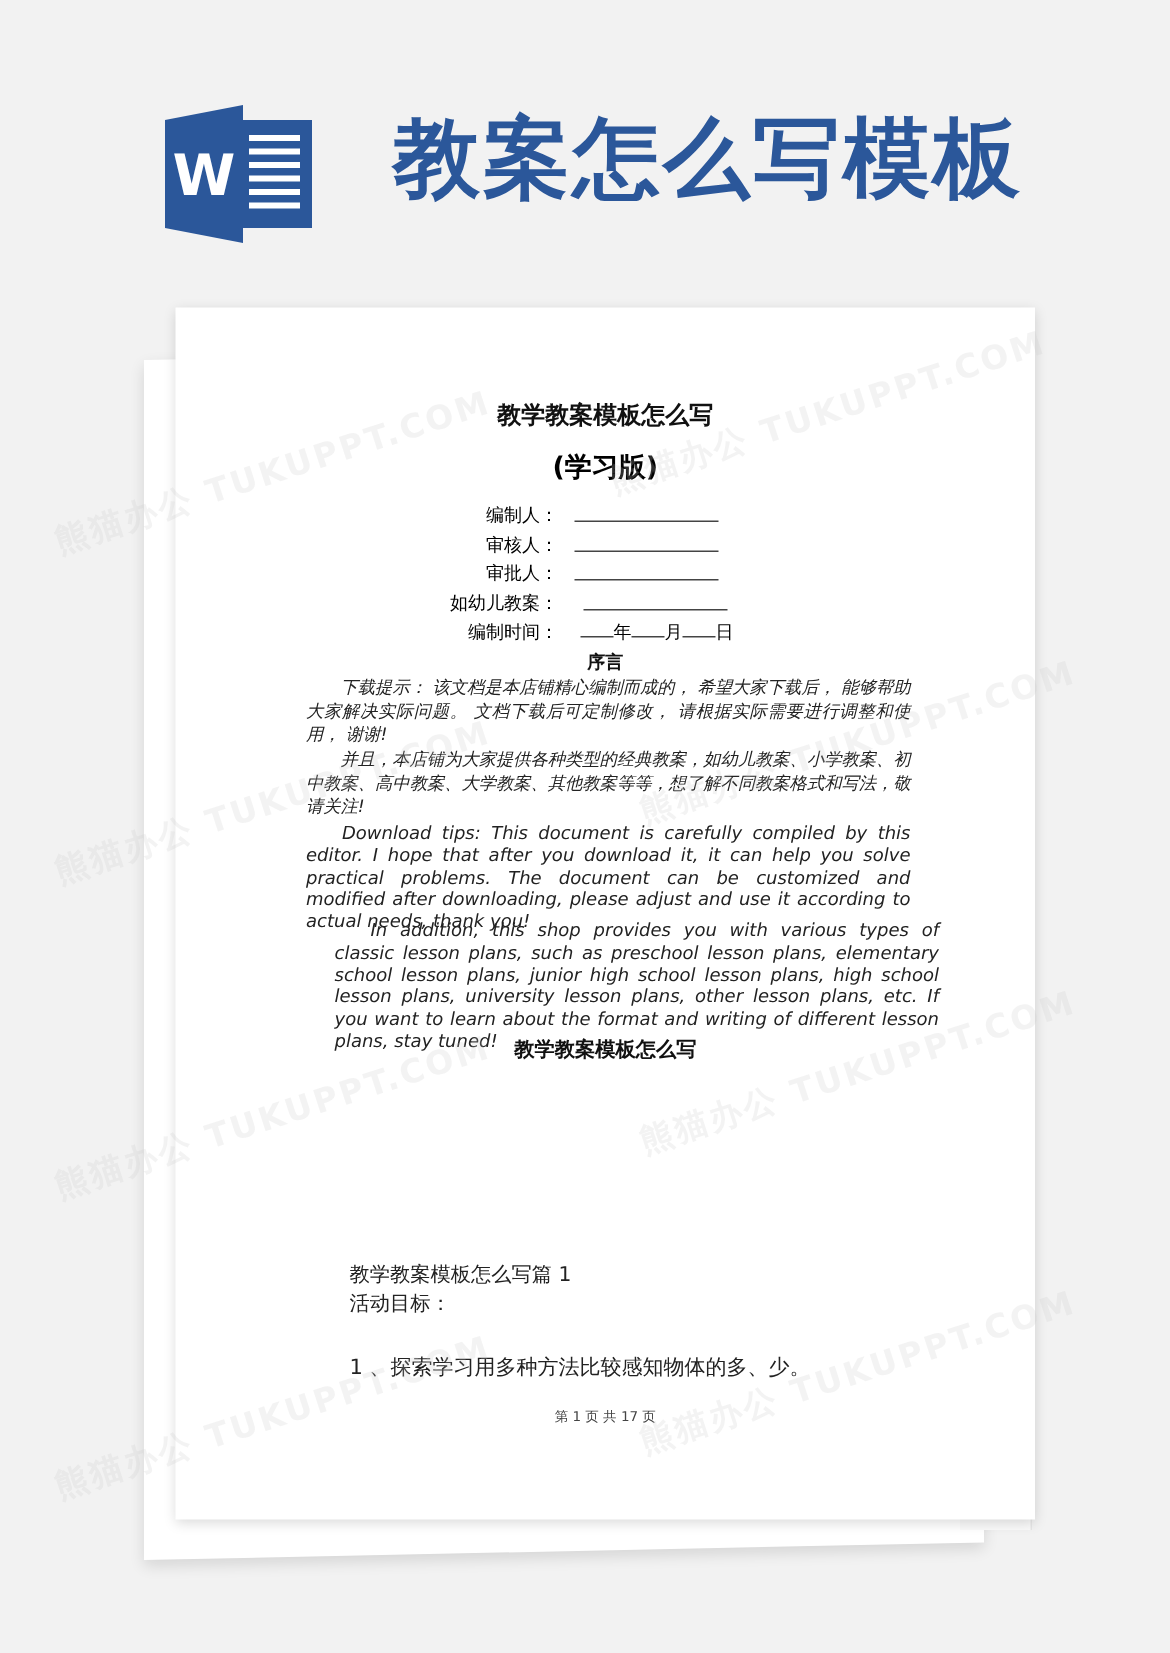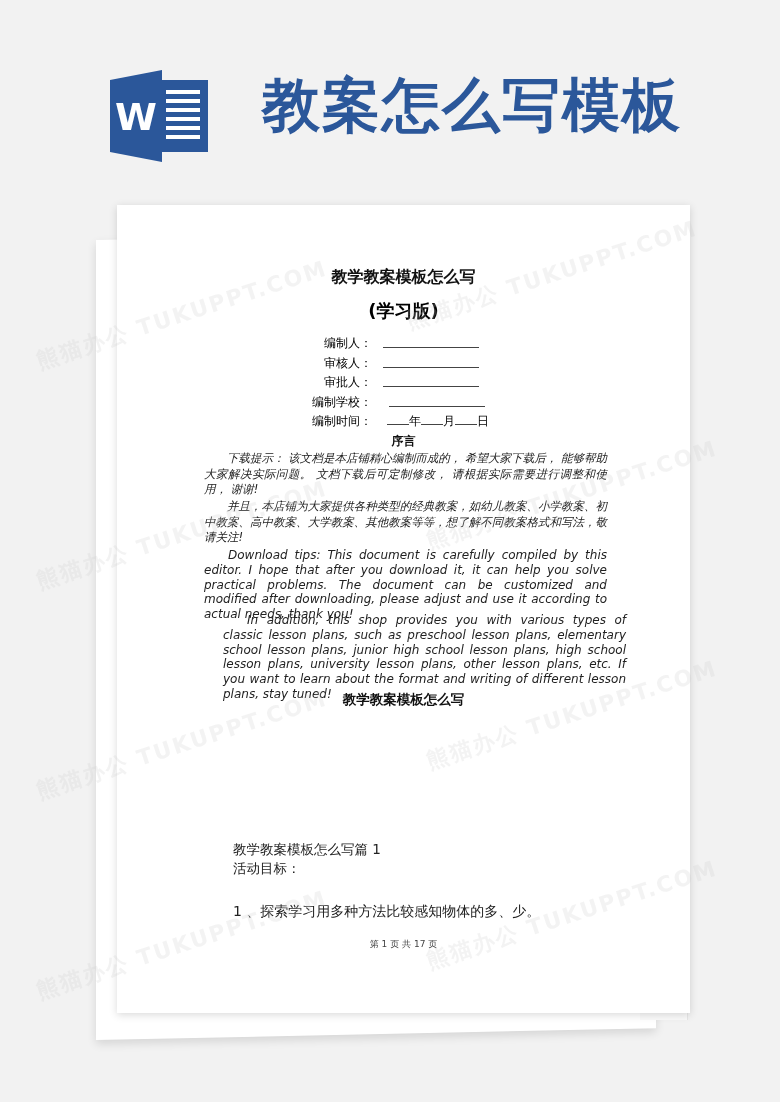--- a/index.html
+++ b/index.html
@@ -86,21 +86,21 @@
     </div>
     <div class="meta-row">
       <span class="meta-label">审核人：</span>
       <span class="meta-line"></span>
     </div>
     <div class="meta-row">
       <span class="meta-label">审批人：</span>
       <span class="meta-line"></span>
     </div>
     <div class="meta-row">
-      <span class="meta-label">编制学校：</span>
+      <span class="meta-label">如幼儿教案：</span>
       <span class="meta-line wide"></span>
     </div>
     <div class="meta-row">
       <span class="meta-label">编制时间：</span>
       <span class="date-part">
         <span class="u"></span><span>年</span><span class="u"></span><span>月</span><span class="u"></span><span>日</span>
       </span>
     </div>
   </div>
 

